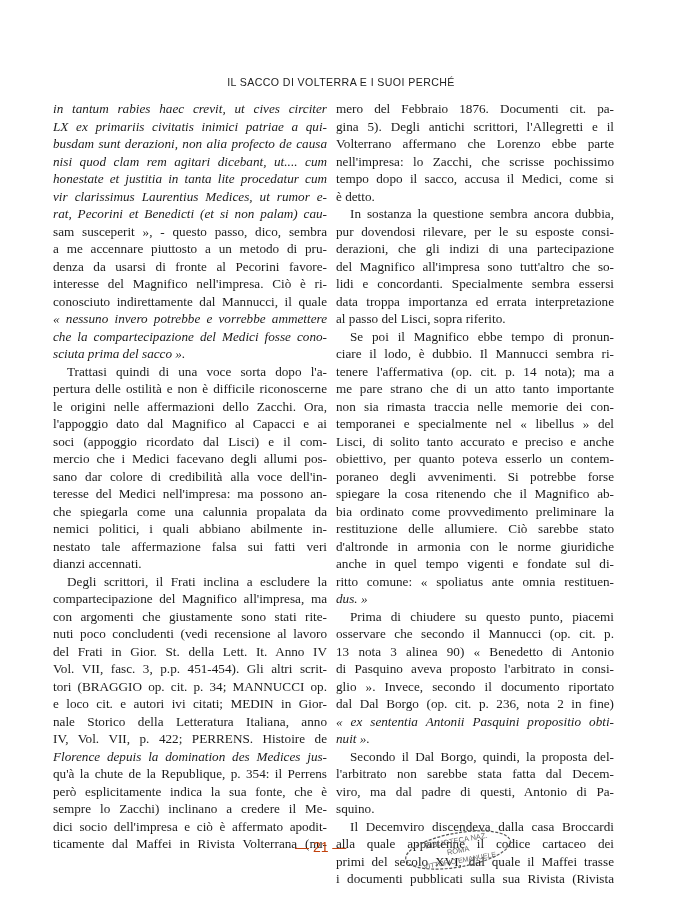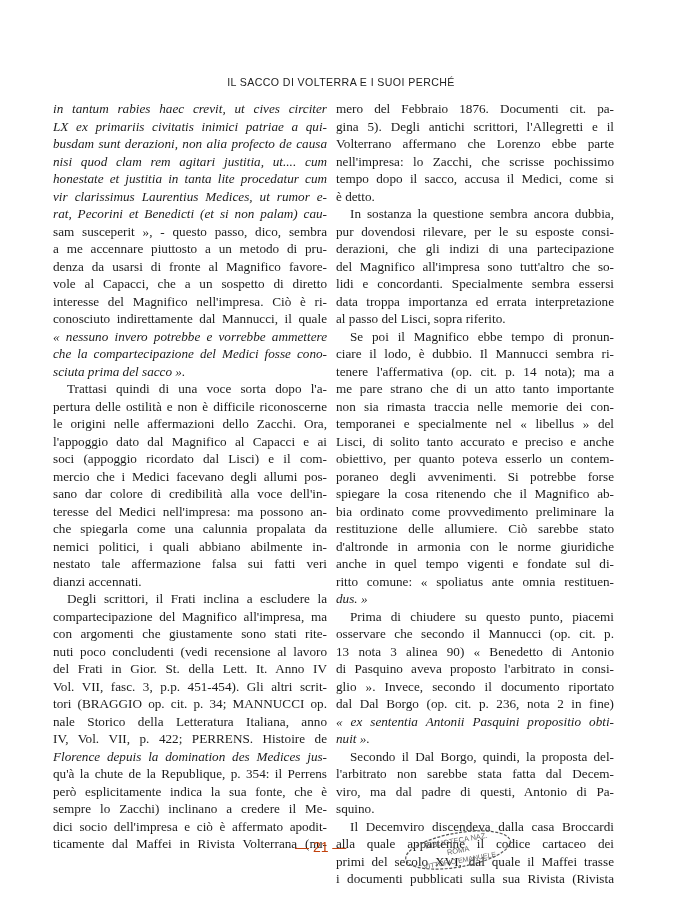--- a/index.html
+++ b/index.html
@@ -35,28 +35,27 @@
 </style>
 </head>
 <body>
 
 <div class="header">IL SACCO DI VOLTERRA E I SUOI PERCHÉ</div>
 
 <div class="col left" id="leftcol">
     <span class="line it">in tantum rabies haec crevit, ut cives circiter</span>
     <span class="line it">LX ex primariis civitatis inimici patriae a qui-</span>
     <span class="line it">busdam sunt derazioni, non alia profecto de causa</span>
-    <span class="line it">nisi quod clam rem agitari justitia, ut.... cum</span>
+    <span class="line it">nisi quod clam rem agitari dicebant, ut.... cum</span>
     <span class="line it">honestate et justitia in tanta lite procedatur cum</span>
     <span class="line it">vir clarissimus Laurentius Medices, ut rumor e-</span>
     <span class="line it">rat, Pecorini et Benedicti (et si non palam) cau-</span>
     <span class="line">sam susceperit », - questo passo, dico, sembra</span>
     <span class="line">a me accennare piuttosto a un metodo di pru-</span>
-    <span class="line">denza da usarsi di fronte al Magnifico favore-</span>
-    <span class="line">vole al Capacci, che a un sospetto di diretto</span>
+    <span class="line">denza da usarsi di fronte al Pecorini favore-</span>
     <span class="line">interesse del Magnifico nell'impresa. Ciò è ri-</span>
     <span class="line">conosciuto indirettamente dal Mannucci, il quale</span>
     <span class="line it">« nessuno invero potrebbe e vorrebbe ammettere</span>
     <span class="line it">che la compartecipazione del Medici fosse cono-</span>
     <span class="line last it">sciuta prima del sacco ».</span>
     <span class="line indent">Trattasi quindi di una voce sorta dopo l'a-</span>
     <span class="line">pertura delle ostilità e non è difficile riconoscerne</span>
     <span class="line">le origini nelle affermazioni dello Zacchi. Ora,</span>
     <span class="line">l'appoggio dato dal Magnifico al Capacci e ai</span>
     <span class="line">soci (appoggio ricordato dal Lisci) e il com-</span>
@@ -67,20 +66,21 @@
     <span class="line">nemici politici, i quali abbiano abilmente in-</span>
     <span class="line">nestato tale affermazione falsa sui fatti veri</span>
     <span class="line last">dianzi accennati.</span>
     <span class="line indent">Degli scrittori, il Frati inclina a escludere la</span>
     <span class="line">compartecipazione del Magnifico all'impresa, ma</span>
     <span class="line">con argomenti che giustamente sono stati rite-</span>
     <span class="line">nuti poco concludenti (vedi recensione al lavoro</span>
     <span class="line">del Frati in Gior. St. della Lett. It. Anno IV</span>
     <span class="line">Vol. VII, fasc. 3, p.p. 451-454). Gli altri scrit-</span>
     <span class="line">tori (BRAGGIO op. cit. p. 34; MANNUCCI op.</span>
+    <span class="line">e loco cit. e autori ivi citati; MEDIN in Gior-</span>
     <span class="line">nale Storico della Letteratura Italiana, anno</span>
     <span class="line">IV, Vol. VII, p. 422; PERRENS. Histoire de</span>
     <span class="line it">Florence depuis la domination des Medices jus-</span>
     <span class="line">qu'à la chute de la Republique, p. 354: il Perrens</span>
     <span class="line">però esplicitamente indica la sua fonte, che è</span>
     <span class="line">sempre lo Zacchi) inclinano a credere il Me-</span>
     <span class="line">dici socio dell'impresa e ciò è affermato apodit-</span>
     <span class="line">ticamente dal Maffei in Rivista Volterrana (nu-</span>
   </div>
 <div class="col right" id="rightcol">

